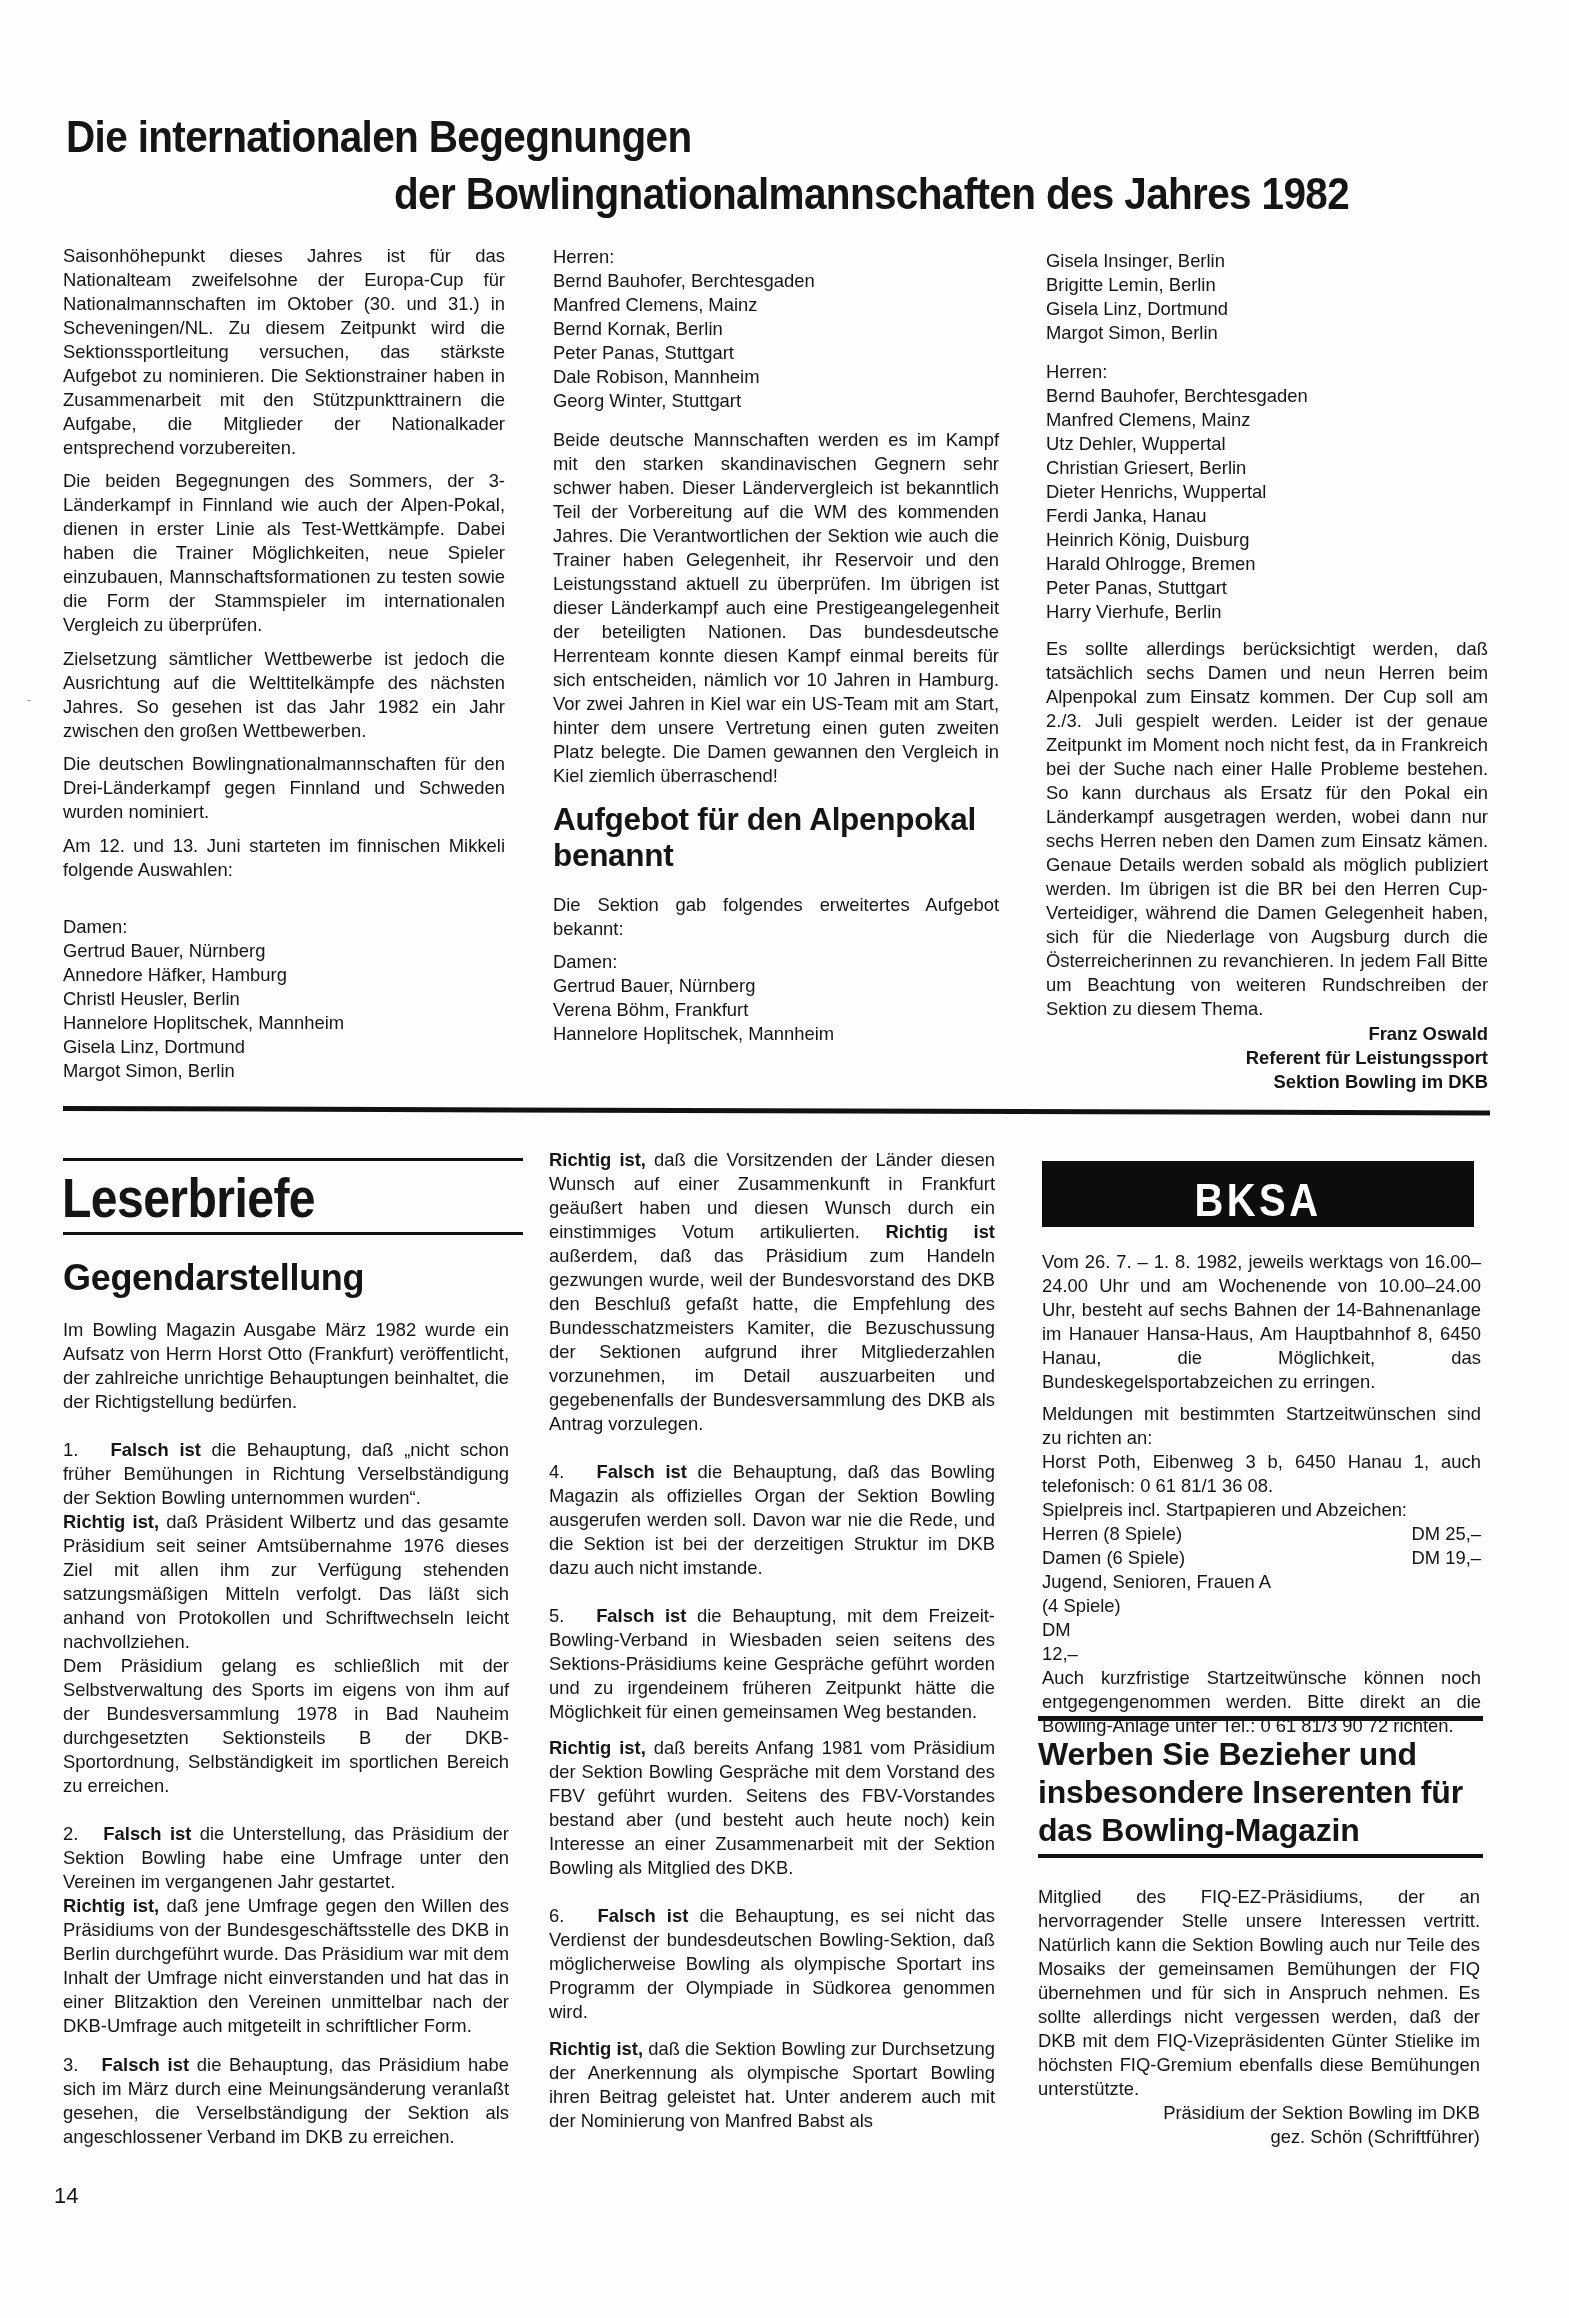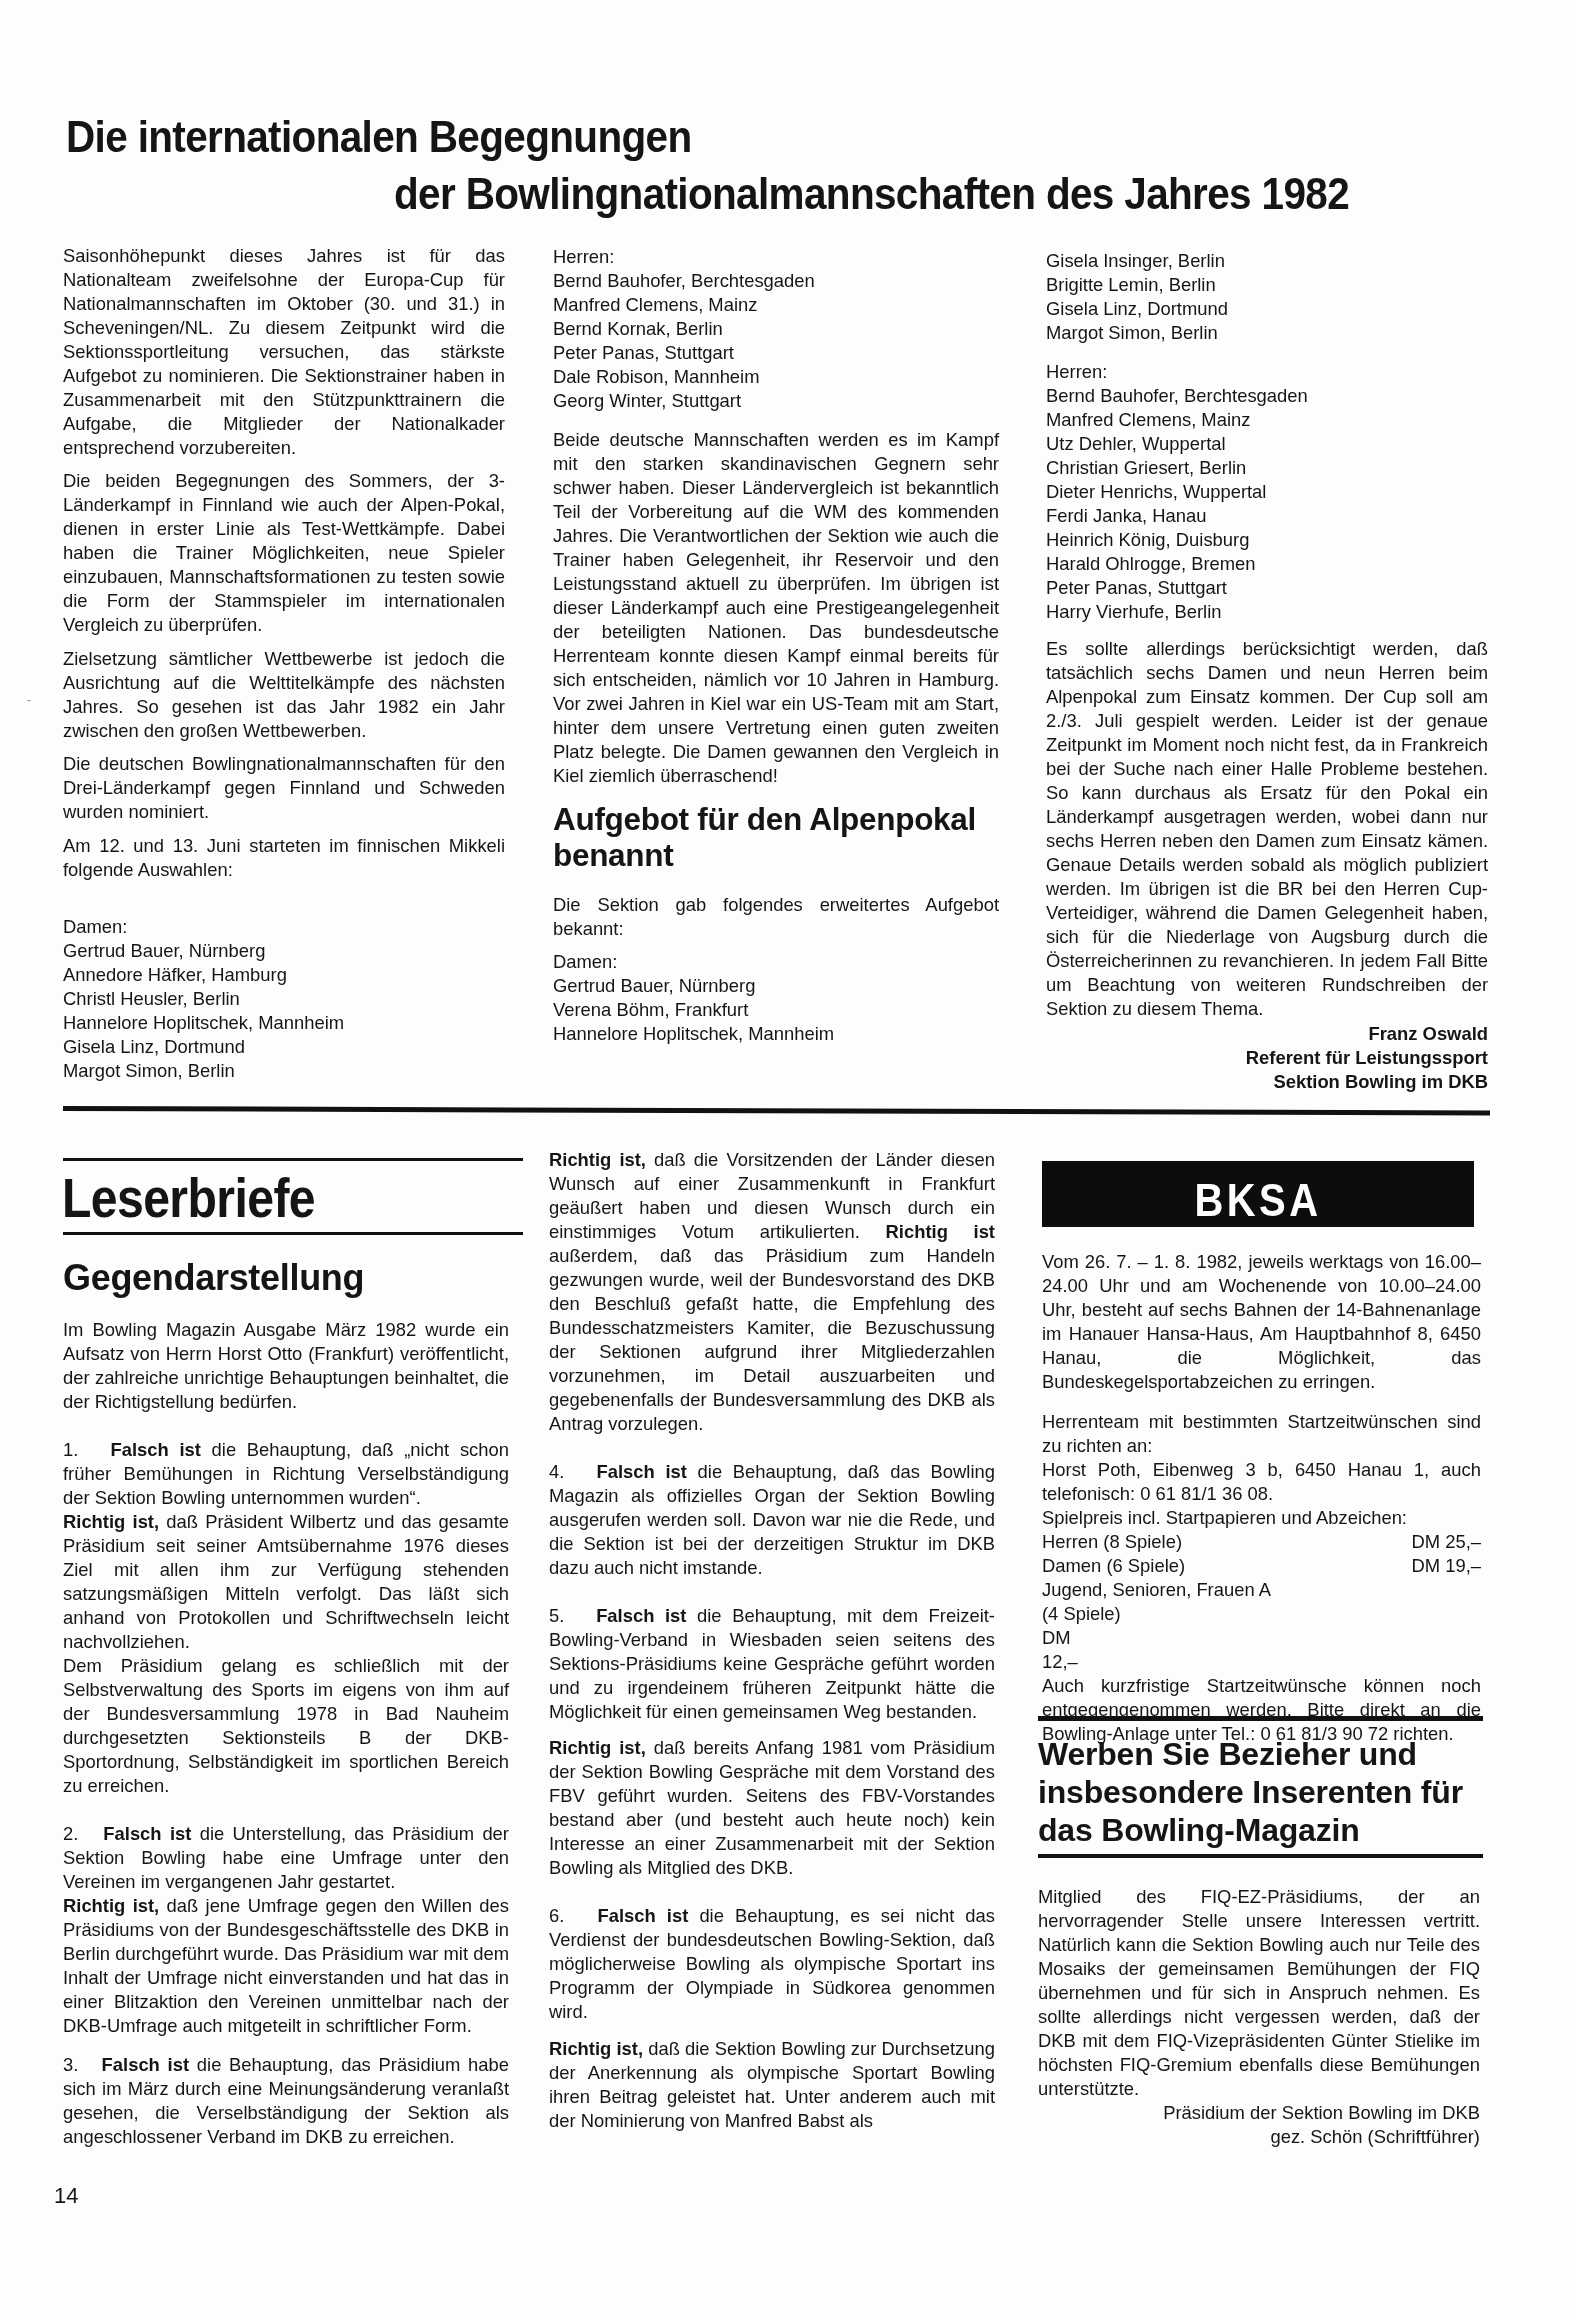--- a/index.html
+++ b/index.html
@@ -197,22 +197,22 @@
     <p>
       <span class="b">Richtig ist,</span>
       <span>daß die Sektion Bowling zur Durchsetzung der Anerkennung als olympische Sportart Bowling ihren Beitrag geleistet hat. Unter anderem auch mit der Nominierung von Manfred Babst als</span>
     </p>
   </div>
 
   <div class="bksa">
     <span>BKSA</span>
   </div>
   <div class="col c6">
-    <p style="margin-bottom:16px">Vom 26. 7. – 1. 8. 1982, jeweils werktags von 16.00–24.00 Uhr und am Wochenende von 10.00–24.00 Uhr, besteht auf sechs Bahnen der 14-Bahnenanlage im Hanauer Hansa-Haus, Am Hauptbahnhof 8, 6450 Hanau, die Möglichkeit, das Bundeskegelsportabzeichen zu erringen.</p>
-    <p style="margin-bottom:0">Herrenteam mit bestimmten Startzeitwünschen sind zu richten an:</p>
+    <p style="margin-bottom:8px">Vom 26. 7. – 1. 8. 1982, jeweils werktags von 16.00–24.00 Uhr und am Wochenende von 10.00–24.00 Uhr, besteht auf sechs Bahnen der 14-Bahnenanlage im Hanauer Hansa-Haus, Am Hauptbahnhof 8, 6450 Hanau, die Möglichkeit, das Bundeskegelsportabzeichen zu erringen.</p>
+    <p style="margin-bottom:0">Meldungen mit bestimmten Startzeitwünschen sind zu richten an:</p>
     <p style="margin-bottom:0">Horst Poth, Eibenweg 3 b, 6450 Hanau 1, auch telefonisch: 0 61 81/1 36 08.</p>
     <p style="margin-bottom:0">Spielpreis incl. Startpapieren und Abzeichen:</p>
     <div class="price">
       <span>Herren (8 Spiele)</span>
       <span>DM 25,–</span>
     </div>
     <div class="price">
       <span>Damen (6 Spiele)</span>
       <span>DM 19,–</span>
     </div>

